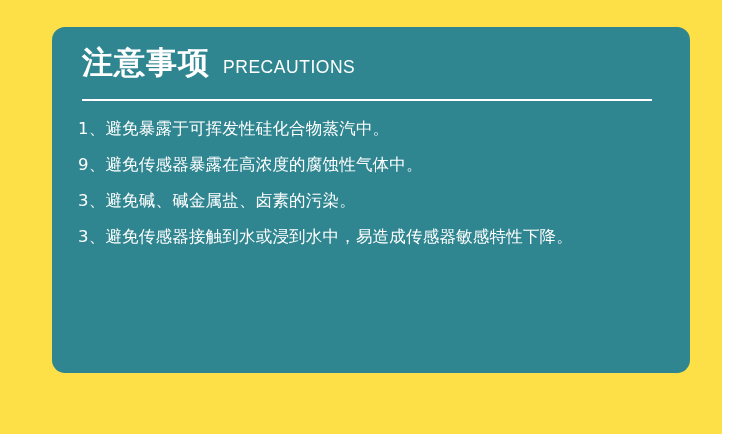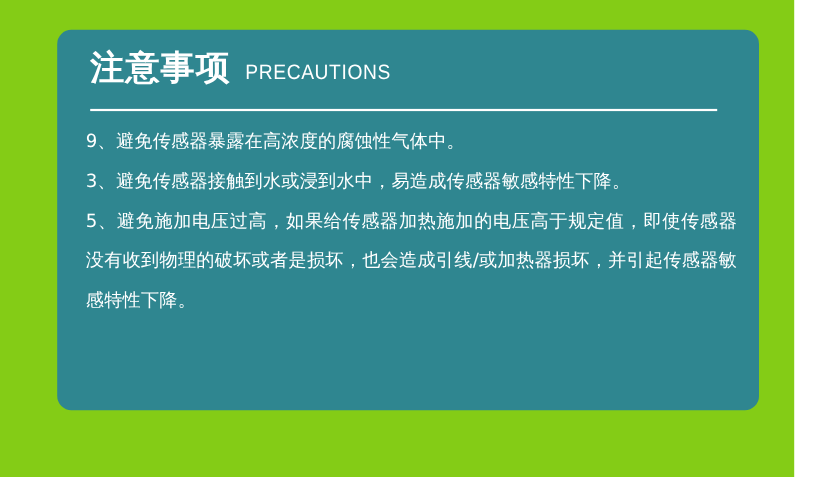--- a/index.html
+++ b/index.html
@@ -10,21 +10,21 @@
     width: 750px;
     height: 434px;
     background: #ffffff;
     font-family: "Liberation Sans", "DejaVu Sans", sans-serif;
     overflow: hidden;
   }
   .page {
     position: relative;
     width: 722px;
     height: 434px;
-    background: #84cc16;
+    background: #fde047;
   }
   .precautions-card {
     position: absolute;
     left: 52px;
     top: 27px;
     width: 638px;
     height: 346px;
     background: #2f8690;
     border-radius: 13px;
     box-sizing: border-box;
@@ -89,20 +89,21 @@
   <div class="precautions-card">
 
     <div class="card-header">
       <span class="title-cn">注意事项</span>
       <span class="title-en">PRECAUTIONS</span>
     </div>
 
     <div class="divider"></div>
 
     <div class="items">
+      <div class="item">1、避免暴露于可挥发性硅化合物蒸汽中。</div>
       <div class="item">9、避免传感器暴露在高浓度的腐蚀性气体中。</div>
+      <div class="item">3、避免碱、碱金属盐、卤素的污染。</div>
       <div class="item">3、避免传感器接触到水或浸到水中，易造成传感器敏感特性下降。</div>
-      <div class="item">5、避免施加电压过高，如果给传感器加热施加的电压高于规定值，即使传感器没有收到物理的破坏或者是损坏，也会造成引线/或加热器损坏，并引起传感器敏感特性下降。</div>
     </div>
 
   </div>
 
 </div>
 
 </body></html>

